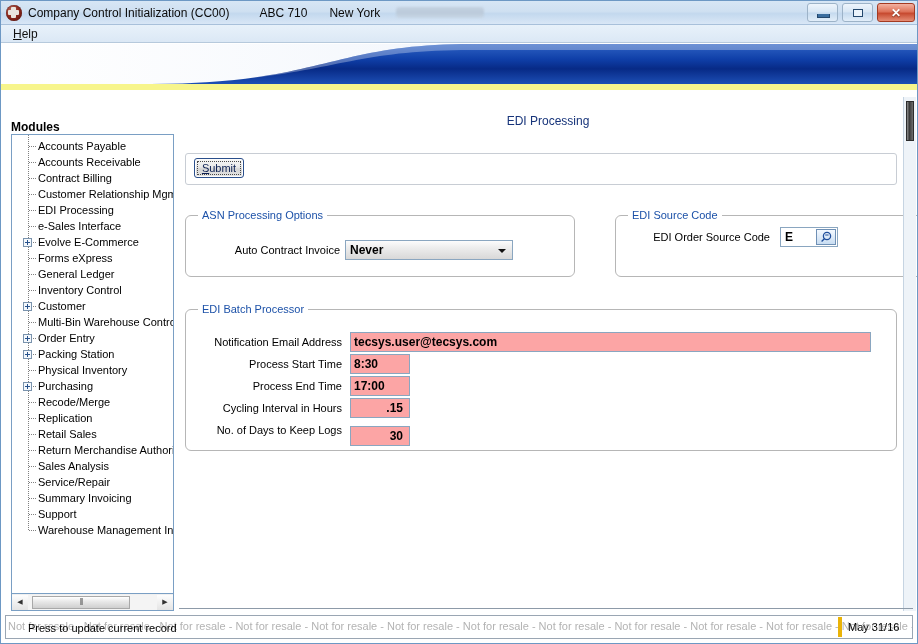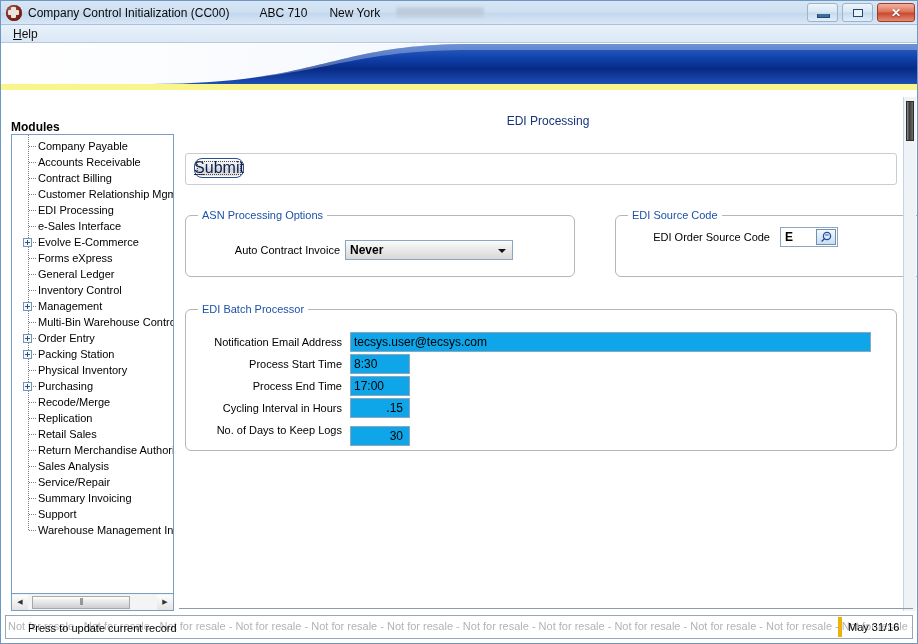--- a/index.html
+++ b/index.html
@@ -294,27 +294,27 @@
     border: 1px solid #c8cdd4;
     border-radius: 3px;
     background: #ffffff;
     box-sizing: border-box;
   }
   .submit-btn {
     position: absolute;
     left: 8px; top: 4px;
     width: 50px; height: 20px;
     border: 1px solid #2b4f8c;
-    border-radius: 8px;
+    border-radius: 3px;
     background: linear-gradient(to bottom, #f6f6f6 0%, #e9e9e9 45%, #d5d5d5 55%, #e4e4e4 100%);
     box-sizing: border-box;
     display: flex;
     align-items: center;
     justify-content: center;
-    font-size: 16px;
+    font-size: 11px;
     color: #0b1f52;
     box-shadow: inset 0 0 0 1px #fdfdfd;
   }
   .submit-btn .focus-ring {
     position: absolute;
     left: 2px; top: 2px; right: 2px; bottom: 2px;
     border: 1px dotted #4a4a4a;
   }
   .submit-btn .lbl u { text-decoration: underline; }
 
@@ -346,26 +346,26 @@
     height: 20px;
   }
   .field-label {
     font-size: 11px;
     color: #000;
     text-align: right;
     white-space: nowrap;
   }
   .txt-input {
     border: 1px solid #8aa6c0;
-    background: #0ea5e9;
+    background: #fca5a5;
     box-sizing: border-box;
     height: 20px;
     font-family: "Liberation Sans", sans-serif;
     font-size: 12px;
-    font-weight: normal;
+    font-weight: bold;
     color: #000;
     padding: 0 3px;
     line-height: 18px;
     outline: none;
   }
   .txt-input.num { text-align: right; padding-right: 6px; }
 
   
   .combo {
     position: relative;
@@ -531,31 +531,31 @@
       <rect x="0" y="46" width="916" height="1" fill="#ffffff"></rect>
     </svg>
     <div class="banner-logo"><span>Point</span><span>Force</span><sup>™</sup></div>
   </div>
 
   <div class="modules-label">Modules</div>
 
   <div class="tree-panel">
     <div class="tree-inner" id="tree-inner">
       <div class="tree-trunk"></div>
-    <div class="tree-row"><span class="connector"></span><span>Company Payable</span></div>
+    <div class="tree-row"><span class="connector"></span><span>Accounts Payable</span></div>
         <div class="tree-row"><span class="connector"></span><span>Accounts Receivable</span></div>
         <div class="tree-row"><span class="connector"></span><span>Contract Billing</span></div>
         <div class="tree-row"><span class="connector"></span><span>Customer Relationship Mgmt</span></div>
         <div class="tree-row"><span class="connector"></span><span>EDI Processing</span></div>
         <div class="tree-row"><span class="connector"></span><span>e-Sales Interface</span></div>
         <div class="tree-row"><span class="expander"></span><span class="connector" style="left: 21px; width: 4px;"></span><span>Evolve E-Commerce</span></div>
         <div class="tree-row"><span class="connector"></span><span>Forms eXpress</span></div>
         <div class="tree-row"><span class="connector"></span><span>General Ledger</span></div>
         <div class="tree-row"><span class="connector"></span><span>Inventory Control</span></div>
-        <div class="tree-row"><span class="expander"></span><span class="connector" style="left: 21px; width: 4px;"></span><span>Management</span></div>
+        <div class="tree-row"><span class="expander"></span><span class="connector" style="left: 21px; width: 4px;"></span><span>Customer</span></div>
         <div class="tree-row"><span class="connector"></span><span>Multi-Bin Warehouse Control</span></div>
         <div class="tree-row"><span class="expander"></span><span class="connector" style="left: 21px; width: 4px;"></span><span>Order Entry</span></div>
         <div class="tree-row"><span class="expander"></span><span class="connector" style="left: 21px; width: 4px;"></span><span>Packing Station</span></div>
         <div class="tree-row"><span class="connector"></span><span>Physical Inventory</span></div>
         <div class="tree-row"><span class="expander"></span><span class="connector" style="left: 21px; width: 4px;"></span><span>Purchasing</span></div>
         <div class="tree-row"><span class="connector"></span><span>Recode/Merge</span></div>
         <div class="tree-row"><span class="connector"></span><span>Replication</span></div>
         <div class="tree-row"><span class="connector"></span><span>Retail Sales</span></div>
         <div class="tree-row"><span class="connector"></span><span>Return Merchandise Authoriz</span></div>
         <div class="tree-row"><span class="connector"></span><span>Sales Analysis</span></div>

